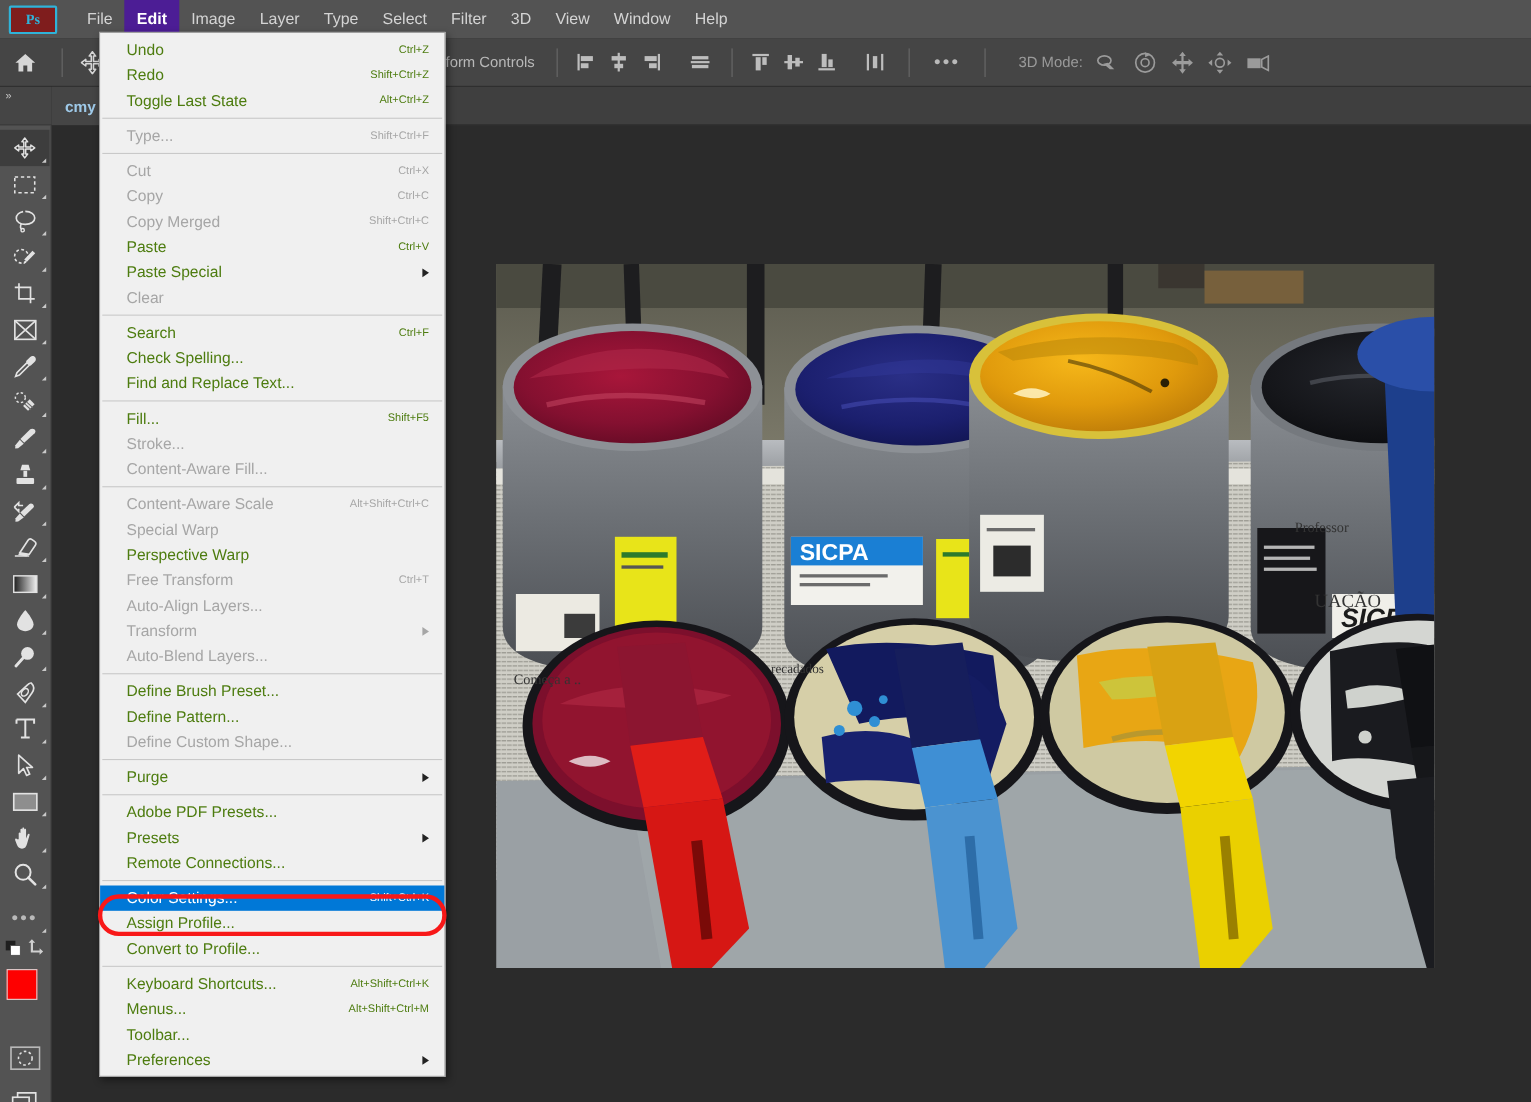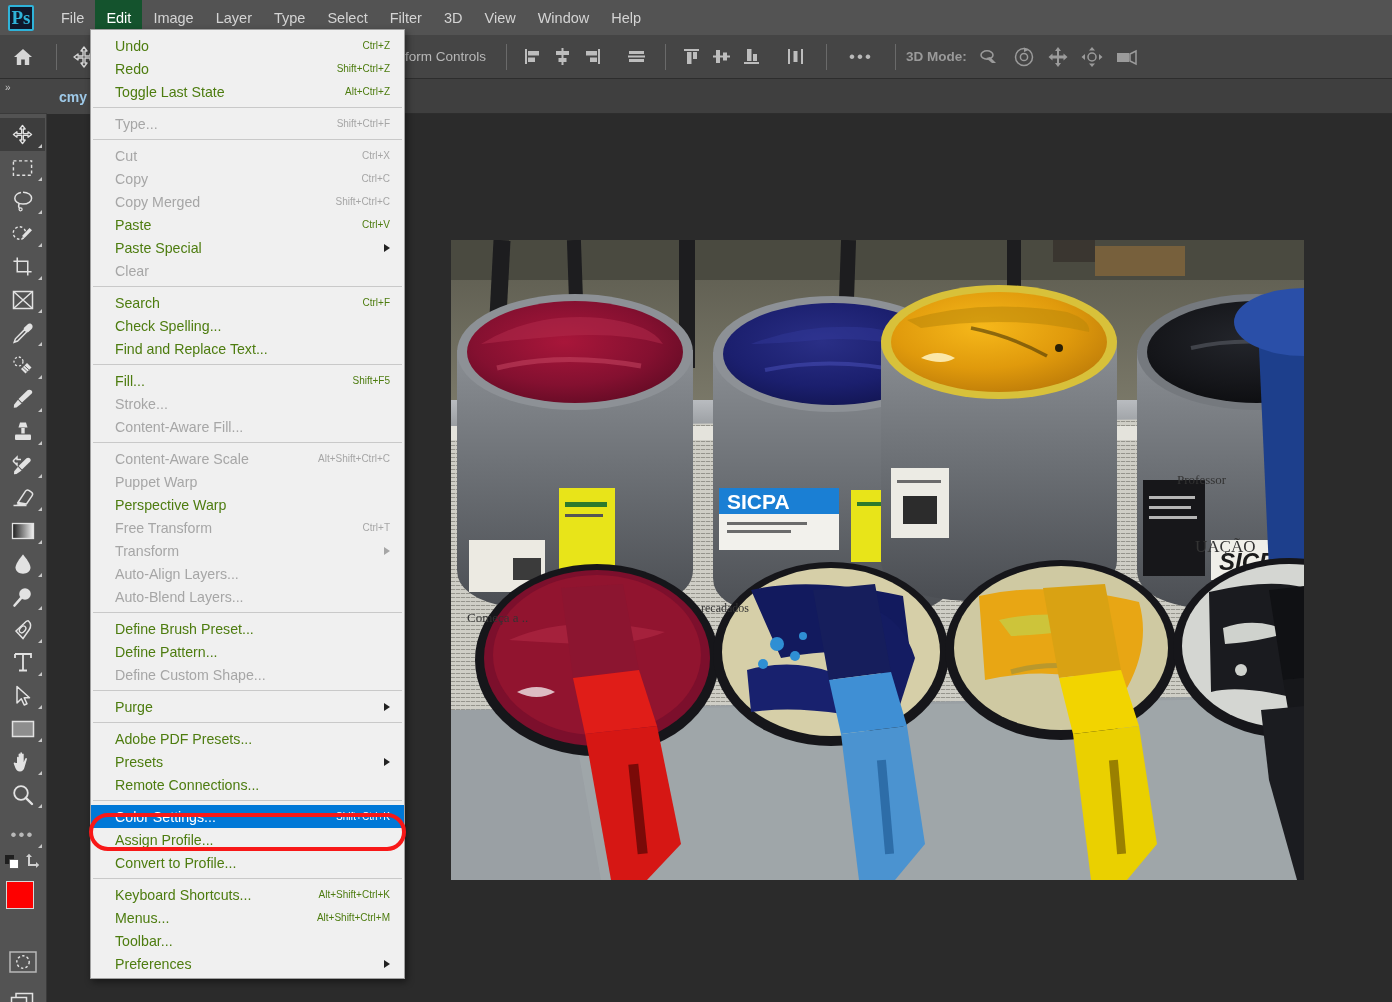--- a/index.html
+++ b/index.html
@@ -11,31 +11,31 @@
     overflow: hidden;
   }
   #app { position: relative; width: 1392px; height: 1002px; }
 
   
   .menubar {
     position: absolute; left: 0; top: 0; width: 1392px; height: 35px;
     background: #535353; display: flex; align-items: center;
   }
   .ps-logo {
-    width: 26px; height: 26px; margin-left: 8px; margin-right: 16px;
-    border: 2px solid #2fb3d9; background: #0f172a; border-radius: 2px;
-    color: #2fb3d9; font-size: 19px; font-weight: bold;
+    width: 44px; height: 26px; margin-left: 8px; margin-right: 16px;
+    border: 2px solid #2fb3d9; background: #7f1d1d; border-radius: 2px;
+    color: #2fb3d9; font-size: 13px; font-weight: bold;
     display: flex; align-items: center; justify-content: center;
     font-family: "Liberation Serif", serif;
   }
   .menu-item {
     height: 35px; padding: 0 11px; display: flex; align-items: center;
     color: #d4d4d4; font-size: 14.5px; white-space: nowrap;
   }
-  .menu-item.active { background: #14532d; color: #ffffff; }
+  .menu-item.active { background: #4c1d95; color: #ffffff; font-weight: bold; }
 
   
   .optionsbar {
     position: absolute; left: 0; top: 35px; width: 1392px; height: 44px;
     background: #454545; display: flex; align-items: center;
     border-bottom: 1px solid #2d2d2d;
   }
   .opt-home { width: 46px; display: flex; align-items: center; justify-content: center; }
   .opt-sep { width: 1px; height: 26px; background: #6a6a6a; margin: 0 10px; }
   .opt-tool { width: 34px; display: flex; align-items: center; justify-content: center; }
@@ -225,21 +225,21 @@
     <div class="align-btn" style="margin-left:14px;">
       <svg width="19" height="19" viewBox="0 0 19 19">
         <rect x="2" y="2" width="2" height="15" fill="#bdbdbd"></rect>
         <rect x="15" y="2" width="2" height="15" fill="#bdbdbd"></rect>
         <rect x="7.5" y="4" width="4" height="11" fill="#bdbdbd"></rect>
       </svg>
     </div>
     <div class="opt-sep" style="margin-left:16px;"></div>
     <div style="padding:0 12px;" class="dots">•••</div>
     <div class="opt-sep"></div>
-    <div class="opt-label" style="margin-left:0;font-weight:bold;">3D Mode:</div>
+    <div class="opt-label" style="margin-left:20px;">3D Mode:</div>
 
     <div class="align-btn" style="width:34px;">
       <svg width="24" height="20" viewBox="0 0 24 20">
         <ellipse cx="9" cy="8" rx="6" ry="4.2" fill="none" stroke="#9b9b9b" stroke-width="1.5"></ellipse>
         <path d="M8 11 L14 16 L18 16 L12 10 Z" fill="#9b9b9b"></path>
       </svg>
     </div>
     <div class="align-btn" style="width:34px;">
       <svg width="24" height="22" viewBox="0 0 24 22">
         <circle cx="12" cy="11" r="8.5" fill="none" stroke="#9b9b9b" stroke-width="1.5"></circle>
@@ -698,35 +698,35 @@
       </div>
       <div class="mrow dim">
         <span class="lbl">Content-Aware Fill...</span>
       </div>
       <div class="msep"></div>
       <div class="mrow dim">
         <span class="lbl">Content-Aware Scale</span>
         <span class="acc">Alt+Shift+Ctrl+C</span>
       </div>
       <div class="mrow dim">
-        <span class="lbl">Puppet Warp</span>
+        <span class="lbl">Special Warp</span>
       </div>
       <div class="mrow">
         <span class="lbl">Perspective Warp</span>
       </div>
       <div class="mrow dim">
         <span class="lbl">Free Transform</span>
         <span class="acc">Ctrl+T</span>
       </div>
       <div class="mrow dim">
+        <span class="lbl">Auto-Align Layers...</span>
+      </div>
+      <div class="mrow dim">
         <span class="lbl">Transform</span>
         <span class="arrow" style="border-left-color: rgb(166, 166, 166);"></span>
-      </div>
-      <div class="mrow dim">
-        <span class="lbl">Auto-Align Layers...</span>
       </div>
       <div class="mrow dim">
         <span class="lbl">Auto-Blend Layers...</span>
       </div>
       <div class="msep"></div>
       <div class="mrow">
         <span class="lbl">Define Brush Preset...</span>
       </div>
       <div class="mrow">
         <span class="lbl">Define Pattern...</span>

